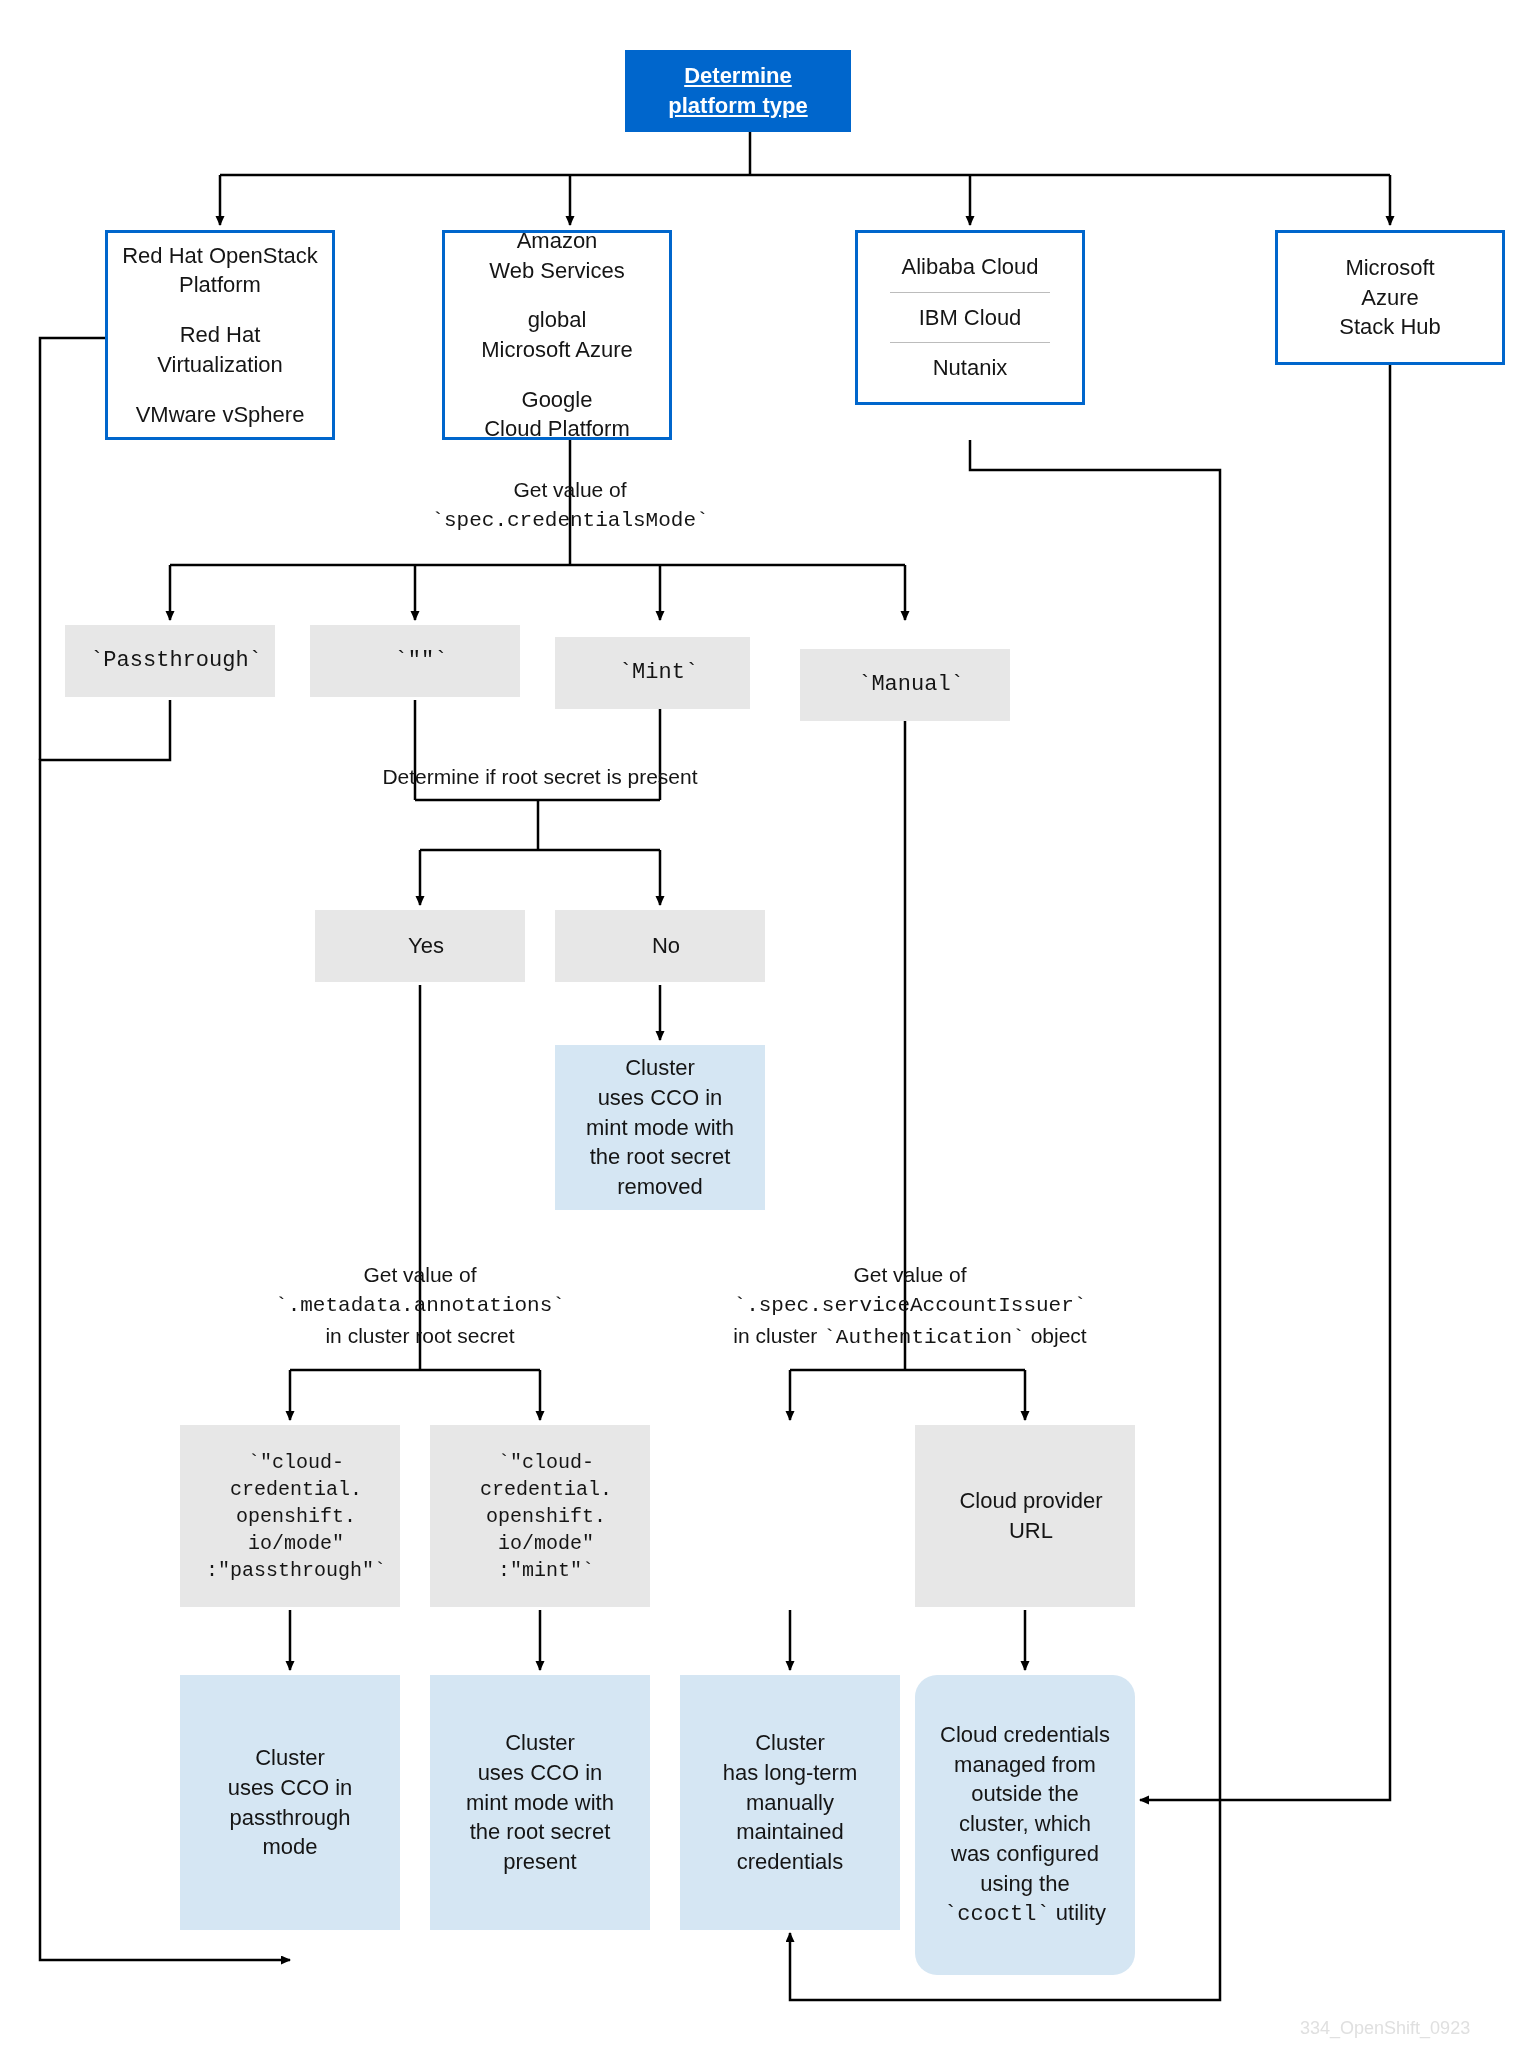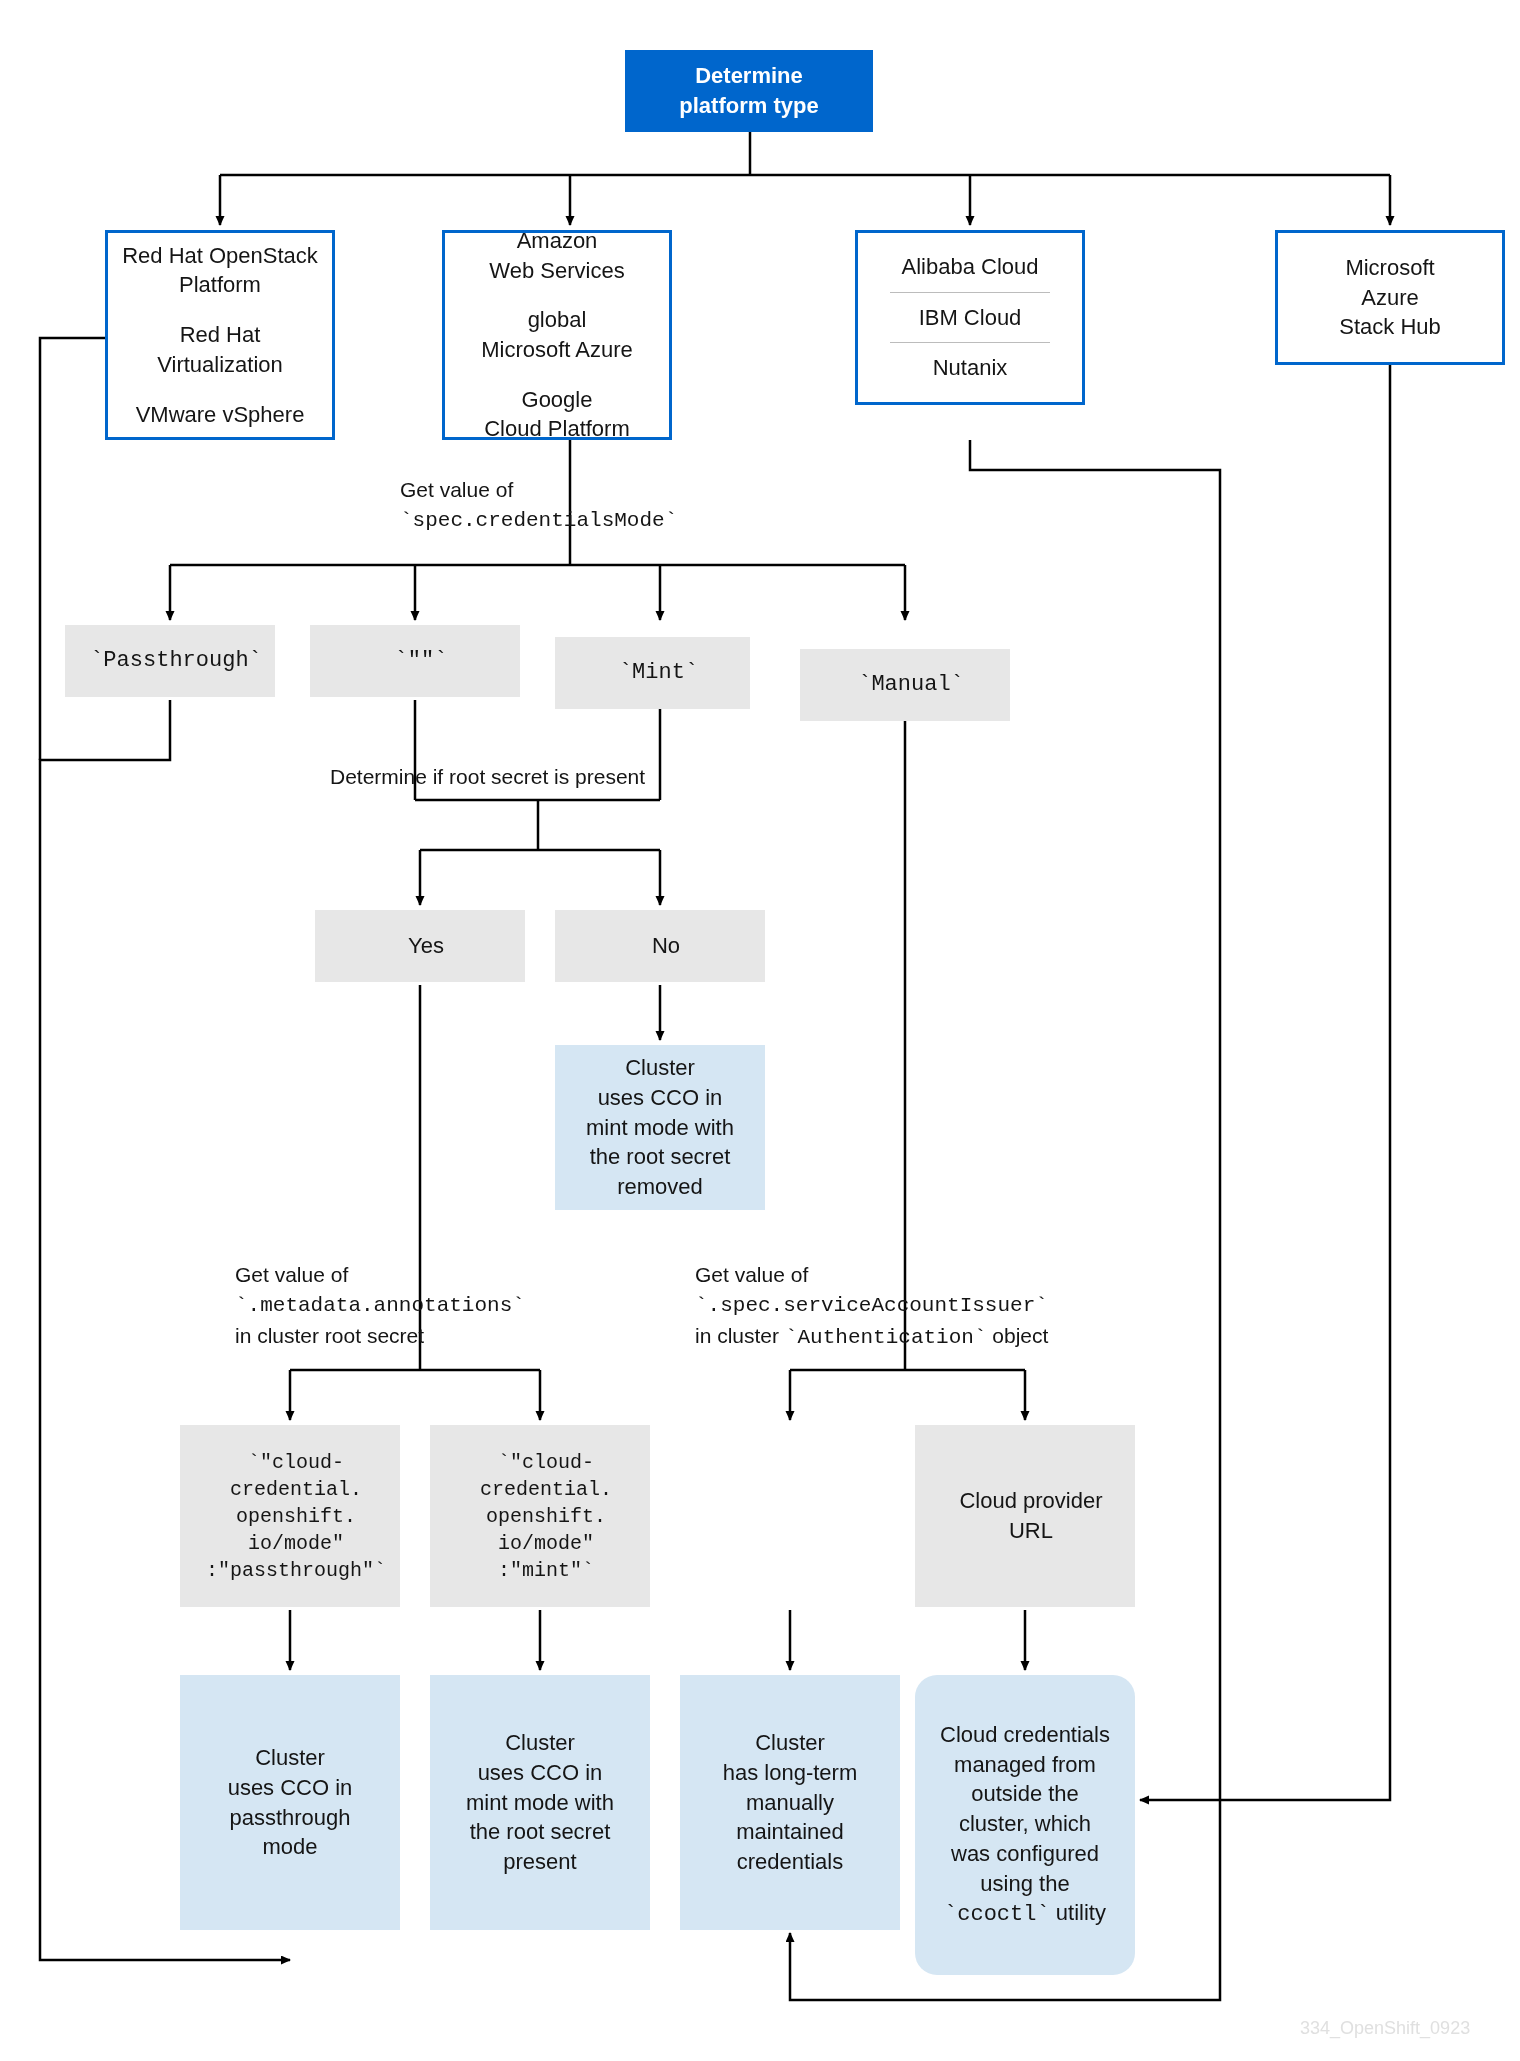--- a/index.html
+++ b/index.html
@@ -38,21 +38,21 @@
   }
   .node-grey {
     background: #e7e7e7;
     padding-left: 24px;
   }
   .node-result {
     background: #d5e6f3;
   }
   .label {
     position: absolute;
-    text-align: left;
+    text-align: center;
     font-size: 21px;
     line-height: 1.4;
     color: #151515;
   }
   .sep {
     width: 80%;
     height: 1px;
     background: #bcbcbc;
     margin: 10px 0;
   }
@@ -130,21 +130,21 @@
 
       <line x1="790" y1="1610" x2="790" y2="1670" marker-end="url(#arrow)"></line>
       <line x1="1025" y1="1610" x2="1025" y2="1670" marker-end="url(#arrow)"></line>
 
       <polyline points="970,440 970,470 1220,470 1220,2000 790,2000 790,1933" marker-end="url(#arrow)"></polyline>
 
       <polyline points="1390,365 1390,1800 1140,1800" marker-end="url(#arrow)"></polyline>
     </g>
   </svg>
 
-  <div class="node node-start" style="left:625px; top:50px; width:248px; height:82px;">
+  <div class="node node-start" style="left:625px; top:50px; width:226px; height:82px;text-decoration:underline;">
     <span style="white-space:pre-line;">Determine
 platform type</span>
   </div>
 
   <div class="node node-platform" style="left:105px; top:230px; width:230px; height:210px;">
     <span>Red Hat OpenStack Platform</span>
     <div class="sep"></div>
     <span>Red Hat Virtualization</span>
     <div class="sep"></div>
     <span>VMware vSphere</span>

